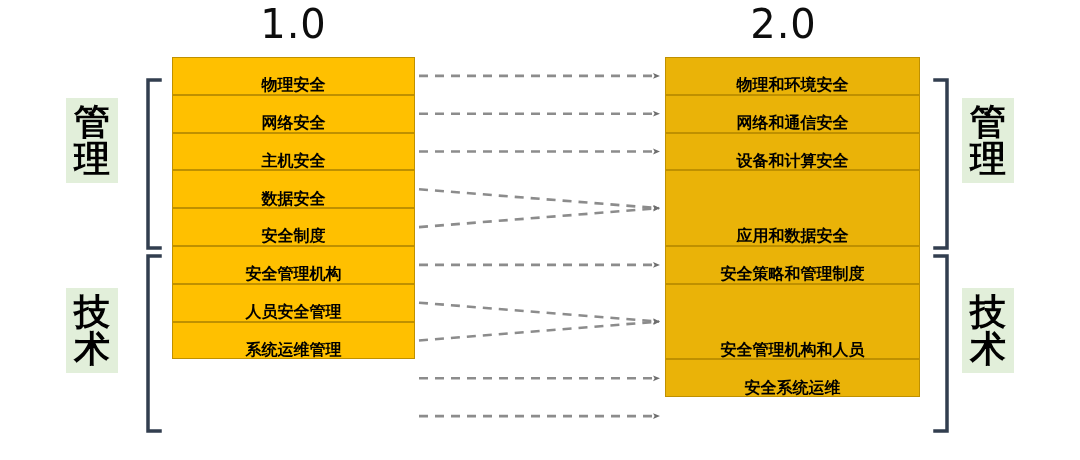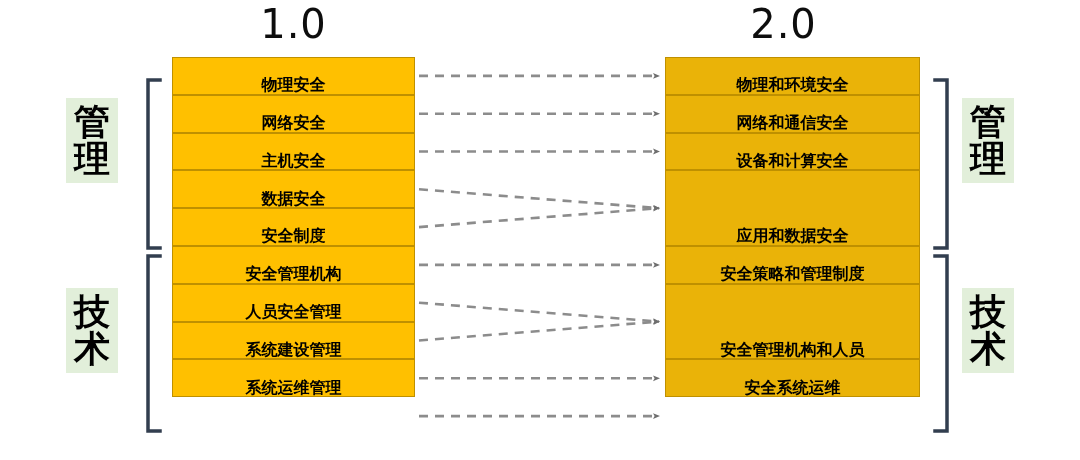--- a/index.html
+++ b/index.html
@@ -101,23 +101,20 @@
     <div class="node left">
         <span>安全制度</span>
       </div>
     <div class="node left">
         <span>安全管理机构</span>
       </div>
     <div class="node left">
         <span>人员安全管理</span>
       </div>
     <div class="node left">
-        <span>系统建设管理</span>
-      </div>
-    <div class="node left">
         <span>系统运维管理</span>
       </div>
   </div>
 
   <div class="column" id="col-right">
     <div class="node right">
         <span>物理和环境安全</span>
       </div>
     <div class="node right">
         <span>网络和通信安全</span>

